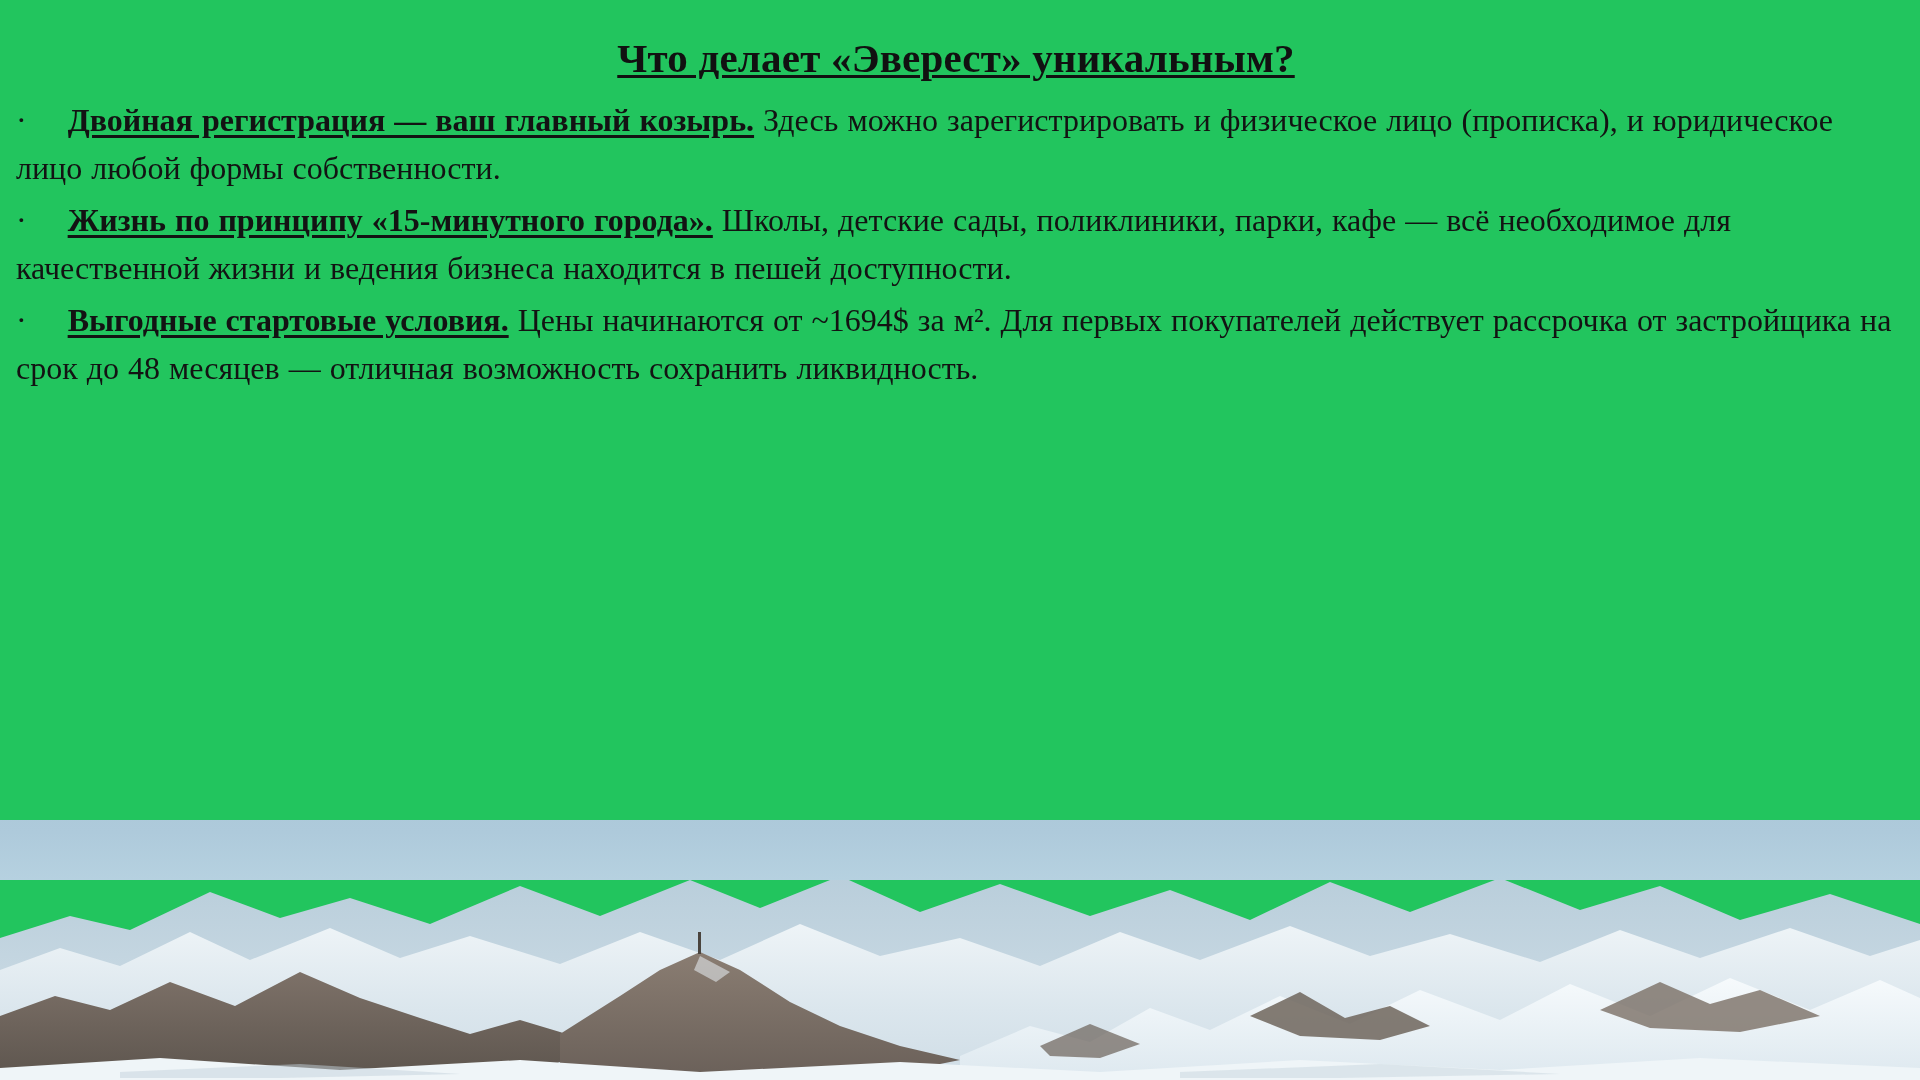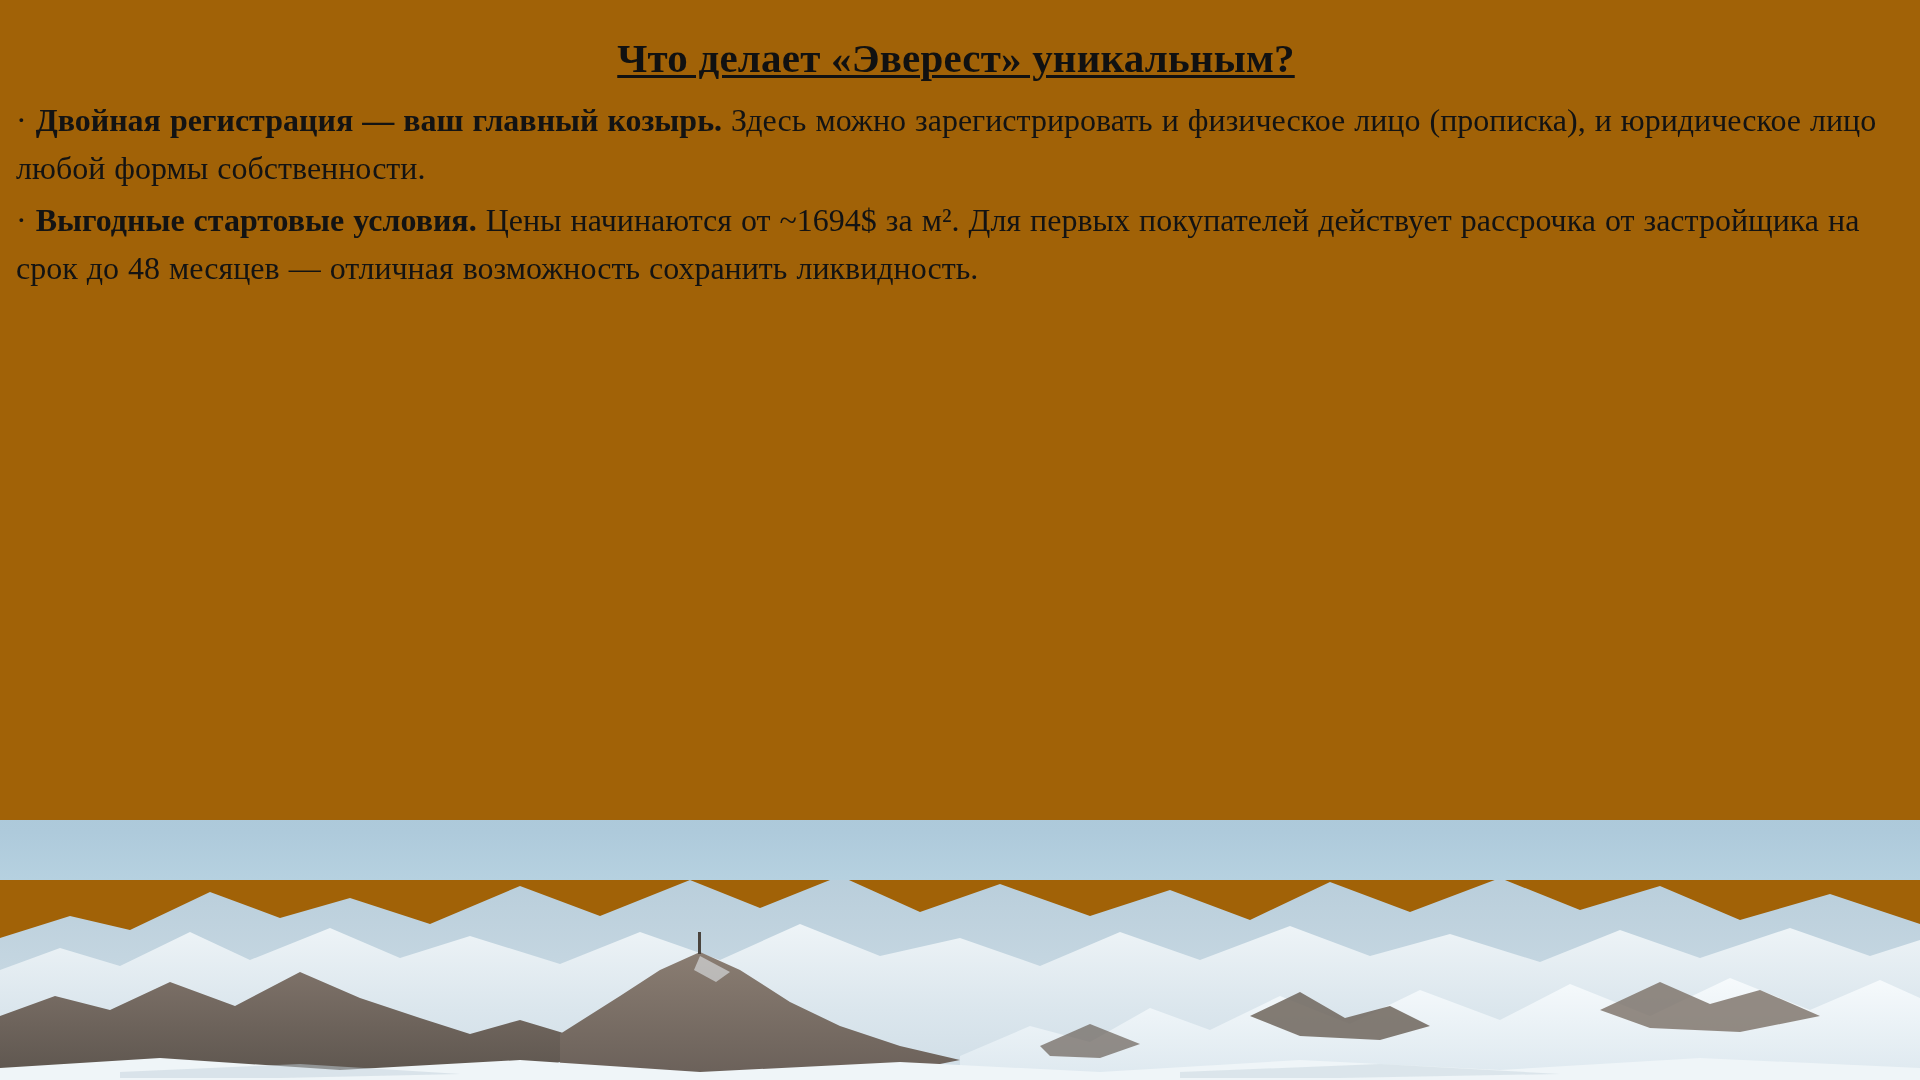--- a/index.html
+++ b/index.html
@@ -6,21 +6,21 @@
   html,body { width:1920px; height:1080px; overflow:hidden; }
   body {
     font-family:"Liberation Serif","DejaVu Serif",serif;
     background:#a9c6d6;
     position:relative;
   }
 
   
   #slide {
     position:absolute; inset:0;
-    background:#a16207;
+    background:#22c55e;
     overflow:hidden;
   }
 
   
   #photo {
     position:absolute;
     left:0; right:0; bottom:0;
     height:260px;
     overflow:hidden;
   }
@@ -53,22 +53,24 @@
   .bullet {
     font-size:32px;
     line-height:48px;
     color:#131313;
     text-align:left;
     margin:0 0 4px 0;
     word-spacing:1px;
   }
   .lead {
     font-weight:bold;
+    text-decoration:underline;
     text-decoration-thickness:3px;
     text-underline-offset:4px;
+    margin-left:32px;
   }
   .plain { font-weight:normal; }
   .standalone {
     font-size:32px;
     line-height:48px;
     color:#131313;
     text-decoration:underline;
     text-decoration-thickness:2px;
     text-underline-offset:4px;
     display:inline-block;
@@ -138,20 +140,24 @@
       <span class="u">Что делает «Эверест» уникальным?</span>
     </div>
 
     <p class="bullet">
       <span class="dot">·</span>
       <span class="lead">Двойная регистрация — ваш главный козырь.</span><span class="plain"> Здесь можно зарегистрировать и физическое лицо (прописка), и юридическое лицо любой формы собственности.</span>
     </p>
 
 
 
+    <p class="bullet">
+      <span class="dot">·</span>
+      <span class="lead">Жизнь по принципу «15-минутного города».</span><span class="plain"> Школы, детские сады, поликлиники, парки, кафе — всё необходимое для качественной жизни и ведения бизнеса находится в пешей доступности.</span>
+    </p>
 
 
     <p class="bullet">
       <span class="dot">·</span>
       <span class="lead">Выгодные стартовые условия.</span><span class="plain"> Цены начинаются от ~1694$ за м². Для первых покупателей действует рассрочка от застройщика на срок до 48 месяцев — отличная возможность сохранить ликвидность.</span>
     </p>
 
   </div>
 </div>
 

